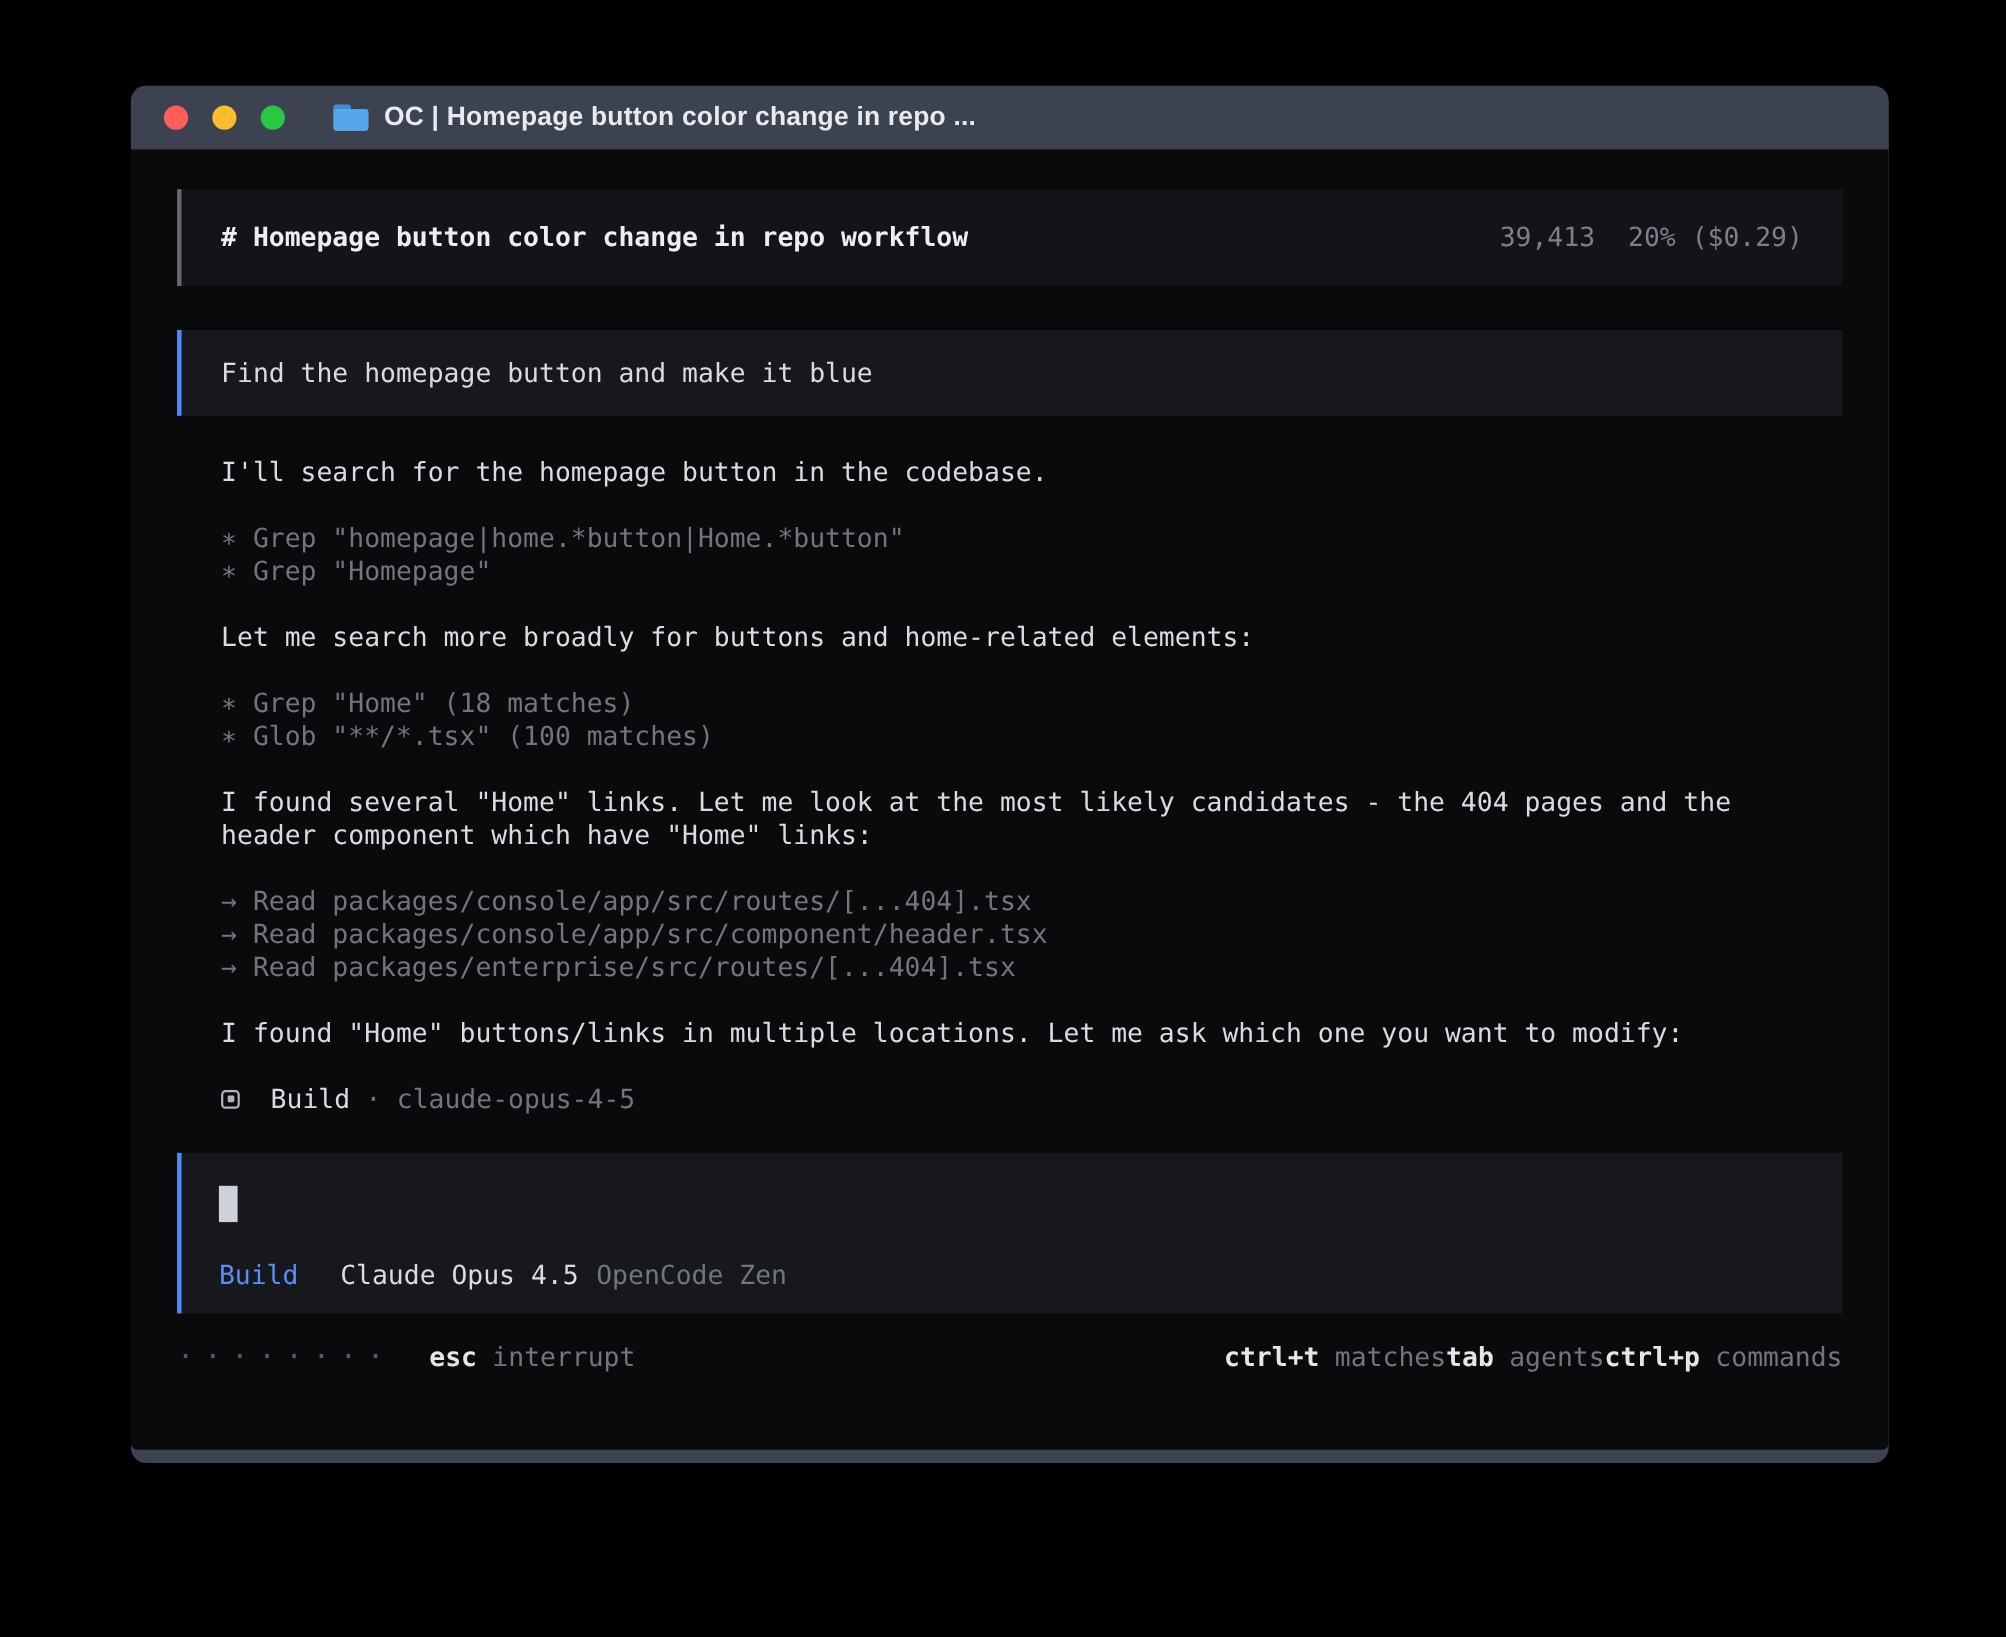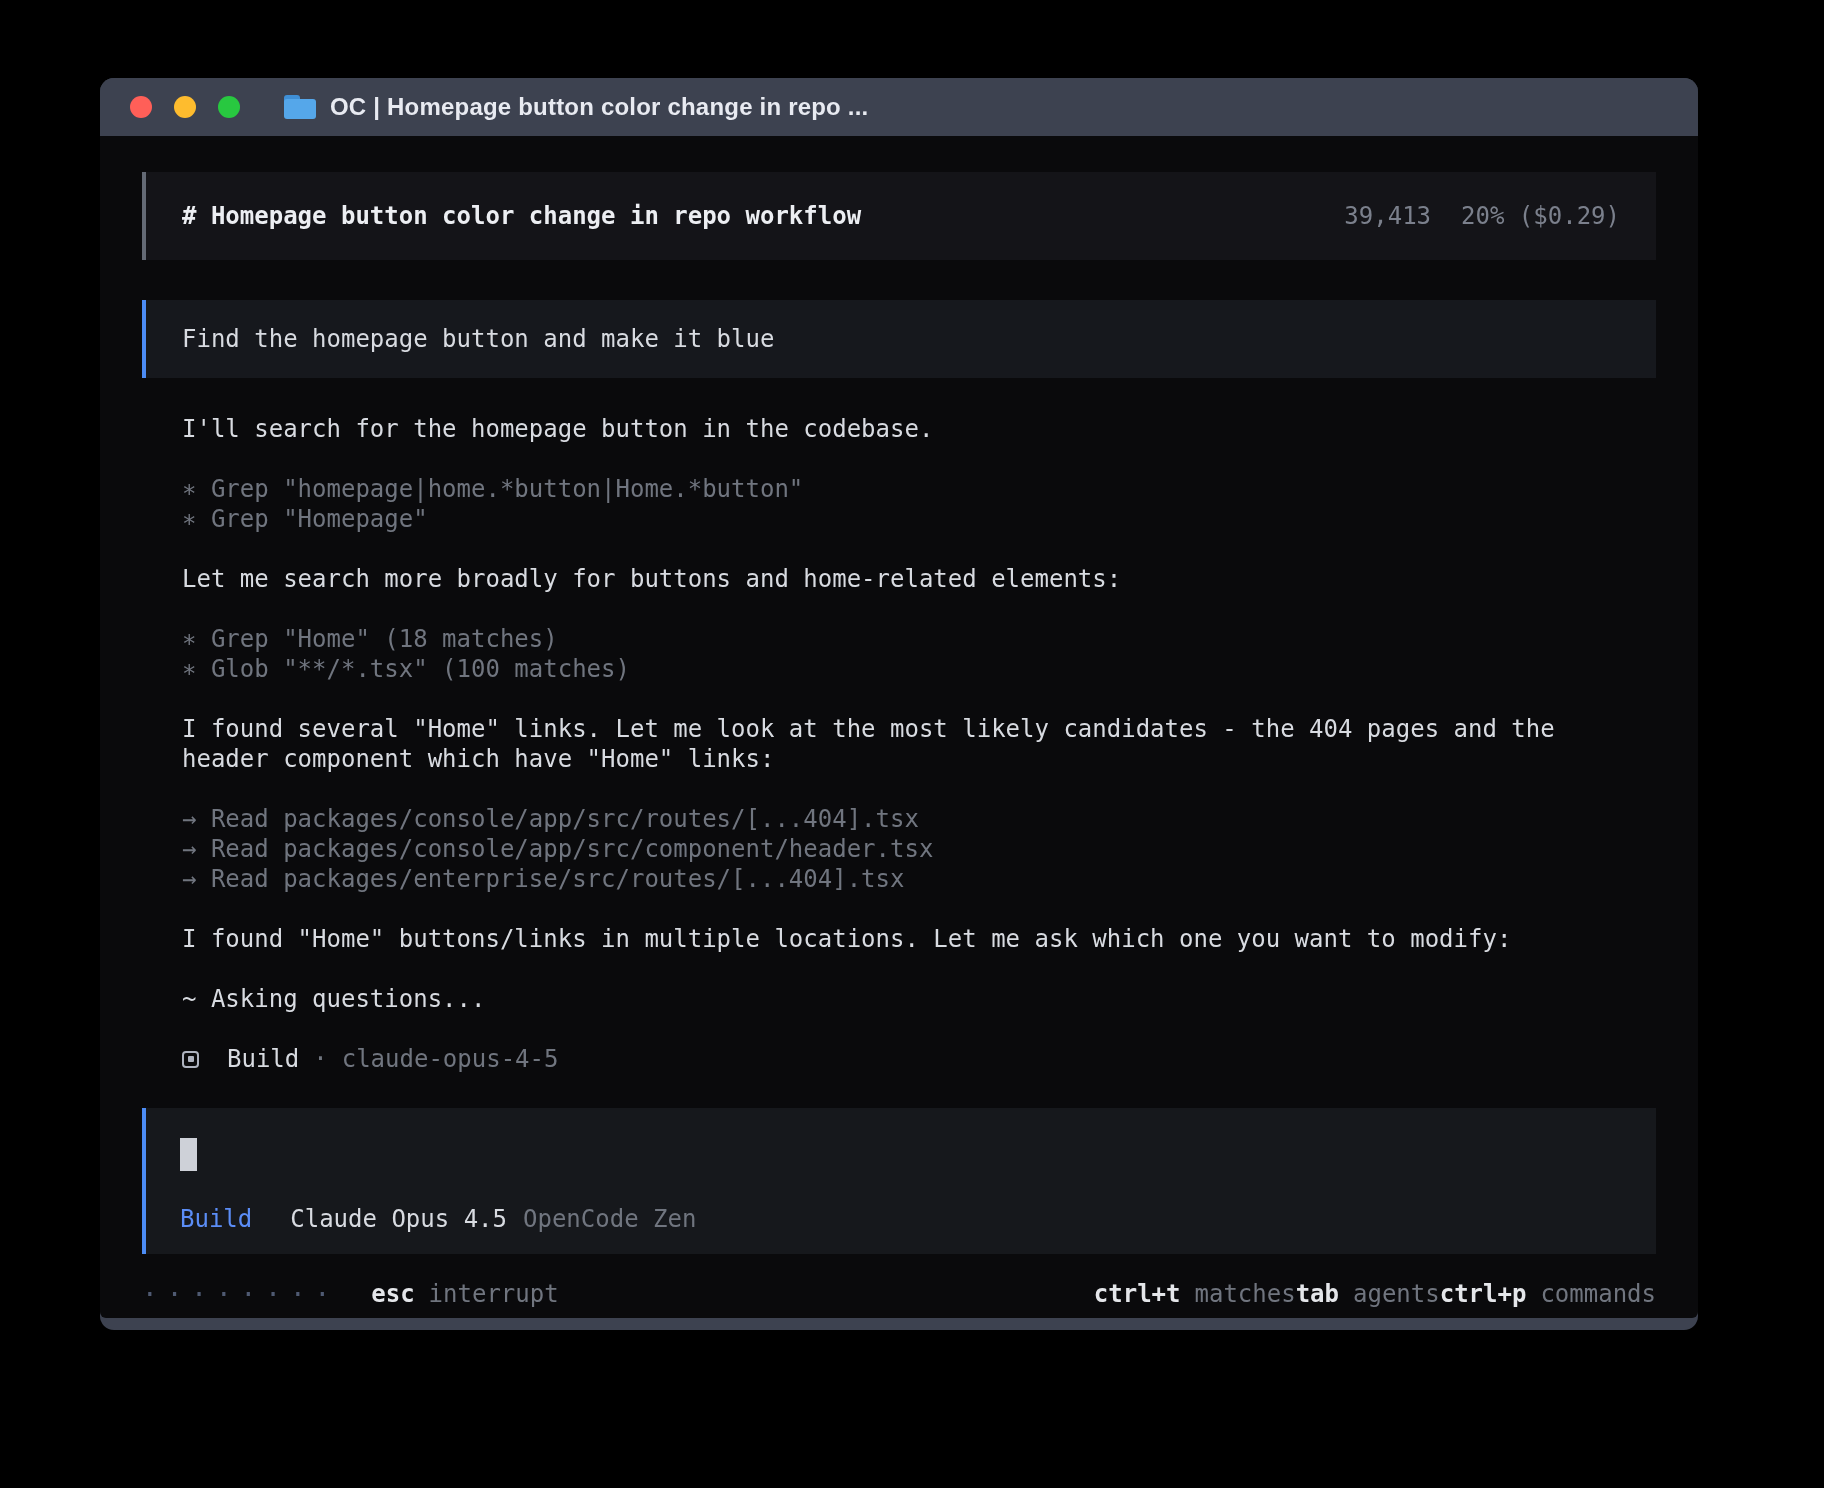--- a/index.html
+++ b/index.html
@@ -1,20 +1,20 @@
 <!DOCTYPE html>
 <html><head>
 <meta charset="utf-8">
 <style>
   * { margin:0; padding:0; box-sizing:border-box; }
   html,body { width:1824px; height:1488px; background:#000; overflow:hidden; }
   body { position:relative; font-family:"DejaVu Sans Mono","Liberation Mono",monospace; }
 
   .window {
-    position:absolute; left:100px; top:78px; width:1598px; height:1252px;
+    position:absolute; left:119px; top:78px; width:1598px; height:1252px;
     background:#3d4250; border-radius:14px; overflow:hidden;
     box-shadow:0 24px 70px rgba(0,0,0,.7);
     display:flex; flex-direction:column;
   }
   .titlebar {
     height:58px; flex:0 0 58px; display:flex; align-items:center;
     padding:0 30px; background:#3d4250;
     font-family:"Liberation Sans","DejaVu Sans",sans-serif;
   }
   .lights { display:flex; gap:22px; margin-right:44px; }
@@ -129,21 +129,20 @@
       <p class="white">I found several "Home" links. Let me look at the most likely candidates - the 404 pages and the header component which have "Home" links:</p>
 
       <div class="grp">
         <div class="dim">→ Read packages/console/app/src/routes/[...404].tsx</div>
         <div class="dim">→ Read packages/console/app/src/component/header.tsx</div>
         <div class="dim">→ Read packages/enterprise/src/routes/[...404].tsx</div>
       </div>
 
       <p class="white">I found "Home" buttons/links in multiple locations. Let me ask which one you want to modify:</p>
 
-      <p class="white">~ Asking questions...</p>
 
       <div class="agent-row">
         <span class="agent-icon"></span>
         <span class="white">Build</span>
         <span class="dim">·</span>
         <span class="dim">claude-opus-4-5</span>
       </div>
     </div>
 
     <div class="input-block">

